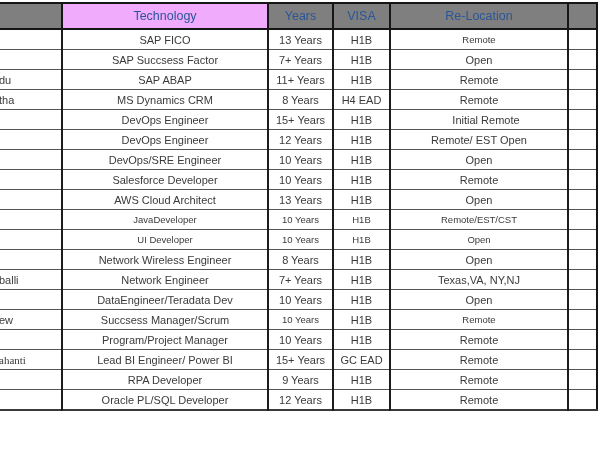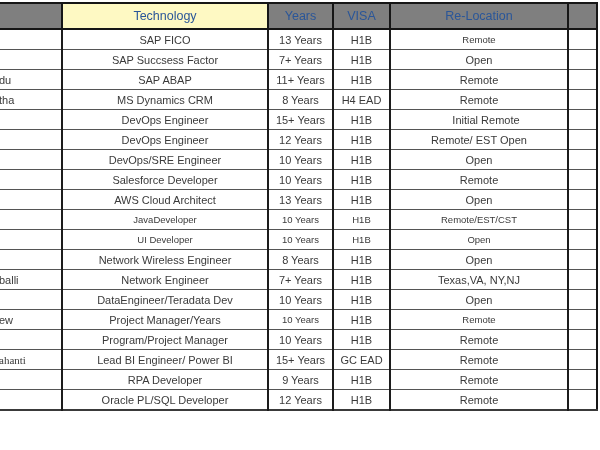--- a/index.html
+++ b/index.html
@@ -59,21 +59,21 @@
       <col class="c-name">
         <col class="c-tech">
         <col class="c-years">
       <col class="c-visa">
         <col class="c-reloc">
         <col class="c-extra">
     </colgroup>
     <thead>
       <tr>
         <th style="background: rgb(127, 127, 127); color: rgb(42, 86, 153);"></th>
-        <th style="background: #fef9c3; color: rgb(42, 86, 153);">Technology</th>
+        <th style="background: #f0abfc; color: rgb(42, 86, 153);">Technology</th>
         <th style="background: rgb(127, 127, 127); color: rgb(42, 86, 153);">Years</th>
         <th style="background: rgb(127, 127, 127); color: rgb(42, 86, 153);">VISA</th>
         <th style="background: rgb(127, 127, 127); color: rgb(42, 86, 153);">Re-Location</th>
         <th style="background: rgb(127, 127, 127); color: rgb(42, 86, 153);"></th>
       </tr>
     </thead>
     <tbody id="rows">
         <tr>
     <td class="name-cell" style="color: rgb(58, 58, 58);"></td>
     <td style="color: rgb(58, 58, 58);">SAP FICO</td>
@@ -181,21 +181,21 @@
         <tr>
     <td class="name-cell" style="color: rgb(58, 58, 58);"></td>
     <td style="color: rgb(58, 58, 58);">DataEngineer/Teradata Dev</td>
     <td style="color: rgb(58, 58, 58);">10 Years</td>
     <td style="color: rgb(58, 58, 58);">H1B</td>
     <td style="color: rgb(58, 58, 58);">Open</td>
     <td style="color: rgb(58, 58, 58);"></td>
   </tr>
         <tr>
     <td class="name-cell" style="color: rgb(58, 58, 58);">ew</td>
-    <td style="color: rgb(58, 58, 58);">Project Manager/Years</td>
+    <td style="color: rgb(58, 58, 58);">Succsess Manager/Scrum</td>
     <td class="small" style="color: rgb(58, 58, 58);">10 Years</td>
     <td style="color: rgb(58, 58, 58);">H1B</td>
     <td class="small" style="color: rgb(58, 58, 58);">Remote</td>
     <td style="color: rgb(58, 58, 58);"></td>
   </tr>
         <tr>
     <td class="name-cell" style="color: rgb(58, 58, 58);"></td>
     <td style="color: rgb(58, 58, 58);">Program/Project Manager</td>
     <td style="color: rgb(58, 58, 58);">10 Years</td>
     <td style="color: rgb(58, 58, 58);">H1B</td>

